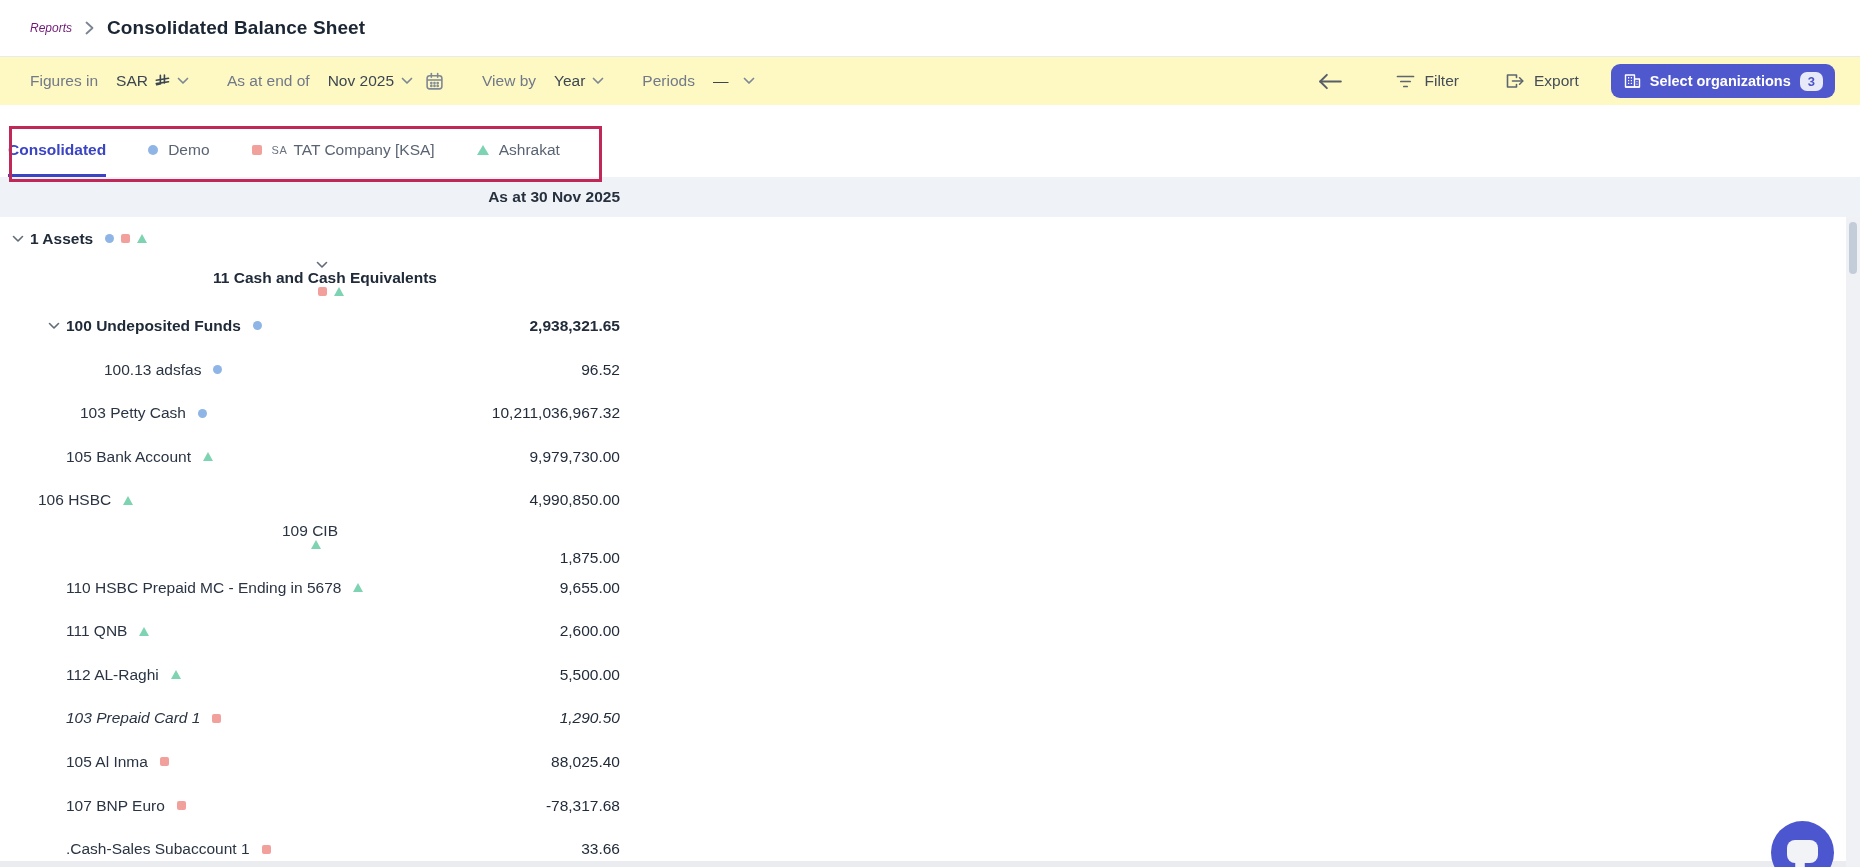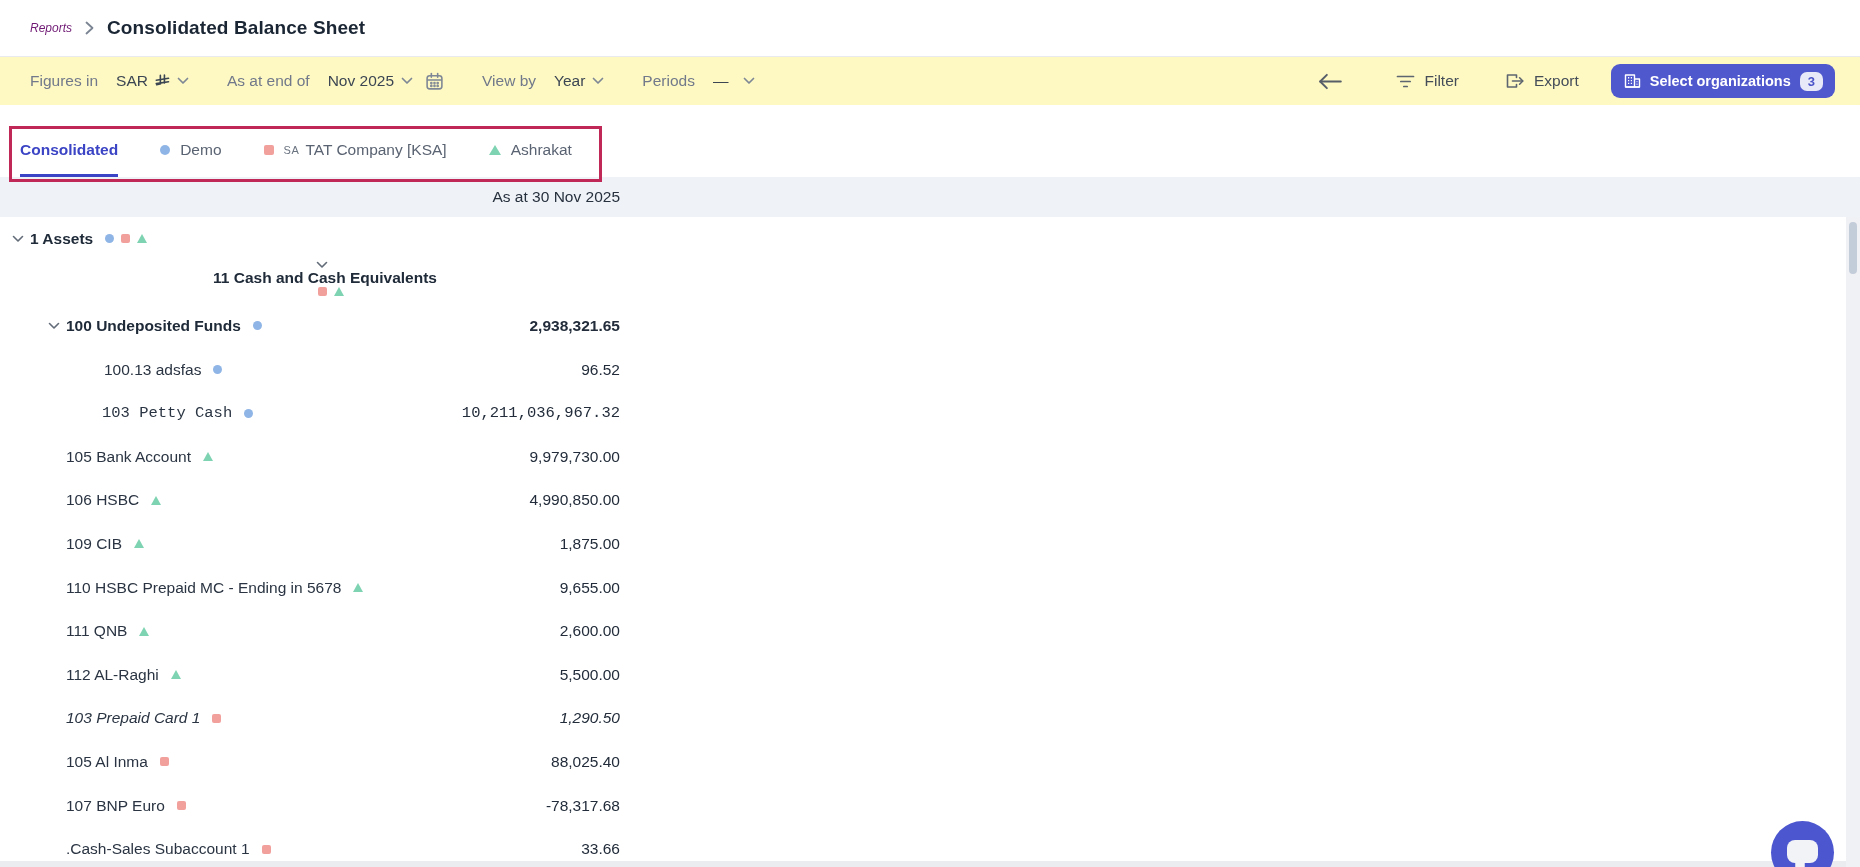--- a/index.html
+++ b/index.html
@@ -29,40 +29,40 @@
   .filter-btn { margin-right:46px; }
   .export-btn { margin-right:32px; }
   .primary-btn {
     background:#5058cd; color:#fff; height:34px; padding:0 12px 0 13px;
     border-radius:9px; display:flex; align-items:center; gap:9px;
     font-size:14.5px; font-weight:700; border:none; cursor:pointer;
   }
   .count-badge { background:#e7e9f8; color:#4a53c8; border-radius:7px; padding:2px 8px; font-size:13px; font-weight:700; }
 
   
-  .tabs { height:72px; display:flex; align-items:flex-end; padding-left:20px; background:#fff; position:relative; }
+  .tabs { height:72px; display:flex; align-items:flex-end; padding-left:8px; background:#fff; position:relative; }
   .tab { display:inline-flex; align-items:center; gap:10px; color:#5a6372; font-size:15.5px;
          padding-bottom:15px; border-bottom:3px solid transparent; margin-right:42px; cursor:pointer; white-space:nowrap; }
   .tab.active { color:#3b44c4; font-weight:700; border-bottom-color:#3b44c4; }
   .tab .org-prefix { font-size:11px; color:#6a7380; letter-spacing:.6px; margin-right:-4px; }
   .annotation-box { position:absolute; left:9px; top:126px; width:593px; height:56px;
                     border:3px solid #c02858; pointer-events:none; z-index:5; }
 
   
   .m-dot, .m-square { display:inline-block; }
   .m-dot { width:10px; height:10px; border-radius:50%; background:#8fb5e6; }
   .m-square { width:10px; height:10px; border-radius:2px; background:#f2a09c; }
   .m-triangle { width:0; height:0; border-left:6px solid transparent; border-right:6px solid transparent; border-bottom:10px solid #7ed3b2; display:inline-block; }
   .trow .m-dot, .trow .m-square { width:9px; height:9px; }
   .trow .m-triangle { border-left-width:5.5px; border-right-width:5.5px; border-bottom-width:9px; }
 
   
   .col-header-band { height:40px; background:#eff3f8; position:relative; }
   .col-header-band .col-header { position:absolute; left:0; top:0; width:620px; line-height:40px;
-    text-align:right; font-weight:400; font-size:15.5px; color:#27303d; }
+    text-align:right; font-weight:700; font-size:15.5px; color:#27303d; }
 
   
   .table-body { background:#fff; }
   .trow { height:43.6px; width:620px; display:flex; align-items:center; font-size:15.5px; color:#2a3442; cursor:default; }
   .trow .chevron-cell { width:18px; display:flex; align-items:center; color:#626b78; flex:none; }
   .trow .acct-name { white-space:nowrap; }
   .trow.bold .acct-name { font-weight:700; color:#202b39;text-align:right; }
   .trow .markers { display:flex; align-items:center; gap:7px; margin-left:12px; }
   .trow .acct-value { margin-left:auto; text-align:right; color:#222c3a; }
   .trow.vbold .acct-value { font-weight:700; }
@@ -271,42 +271,42 @@
       </span>
       <span class="acct-value">2,938,321.65</span>
     </div>
     <div class="trow" style="padding-left: 104px;">
       <span class="acct-name">100.13 adsfas</span>
       <span class="markers">
         <span class="m-dot"></span>
       </span>
       <span class="acct-value">96.52</span>
     </div>
-    <div class="trow" style="padding-left: 102px; font-family: Liberation Mono, monospace;">
+    <div class="trow" style="padding-left: 80px;">
       <span class="acct-name">103 Petty Cash</span>
       <span class="markers">
         <span class="m-dot"></span>
       </span>
       <span class="acct-value">10,211,036,967.32</span>
     </div>
     <div class="trow" style="padding-left: 66px; align-items: center;">
       <span class="acct-name">105 Bank Account</span>
       <span class="markers">
         <span class="m-triangle"></span>
       </span>
       <span class="acct-value">9,979,730.00</span>
     </div>
-    <div class="trow" style="padding-left: 66px; align-items: center;">
+    <div class="trow" style="padding-left: 38px; align-items: center;">
       <span class="acct-name">106 HSBC</span>
       <span class="markers">
         <span class="m-triangle"></span>
       </span>
       <span class="acct-value">4,990,850.00</span>
     </div>
-    <div class="trow" style="padding-left: 66px;">
+    <div class="trow" style=" flex-direction: column;">
       <span class="acct-name">109 CIB</span>
       <span class="markers">
         <span class="m-triangle"></span>
       </span>
       <span class="acct-value">1,875.00</span>
     </div>
     <div class="trow" style="padding-left: 66px;">
       <span class="acct-name">110 HSBC Prepaid MC - Ending in 5678</span>
       <span class="markers">
         <span class="m-triangle"></span>

